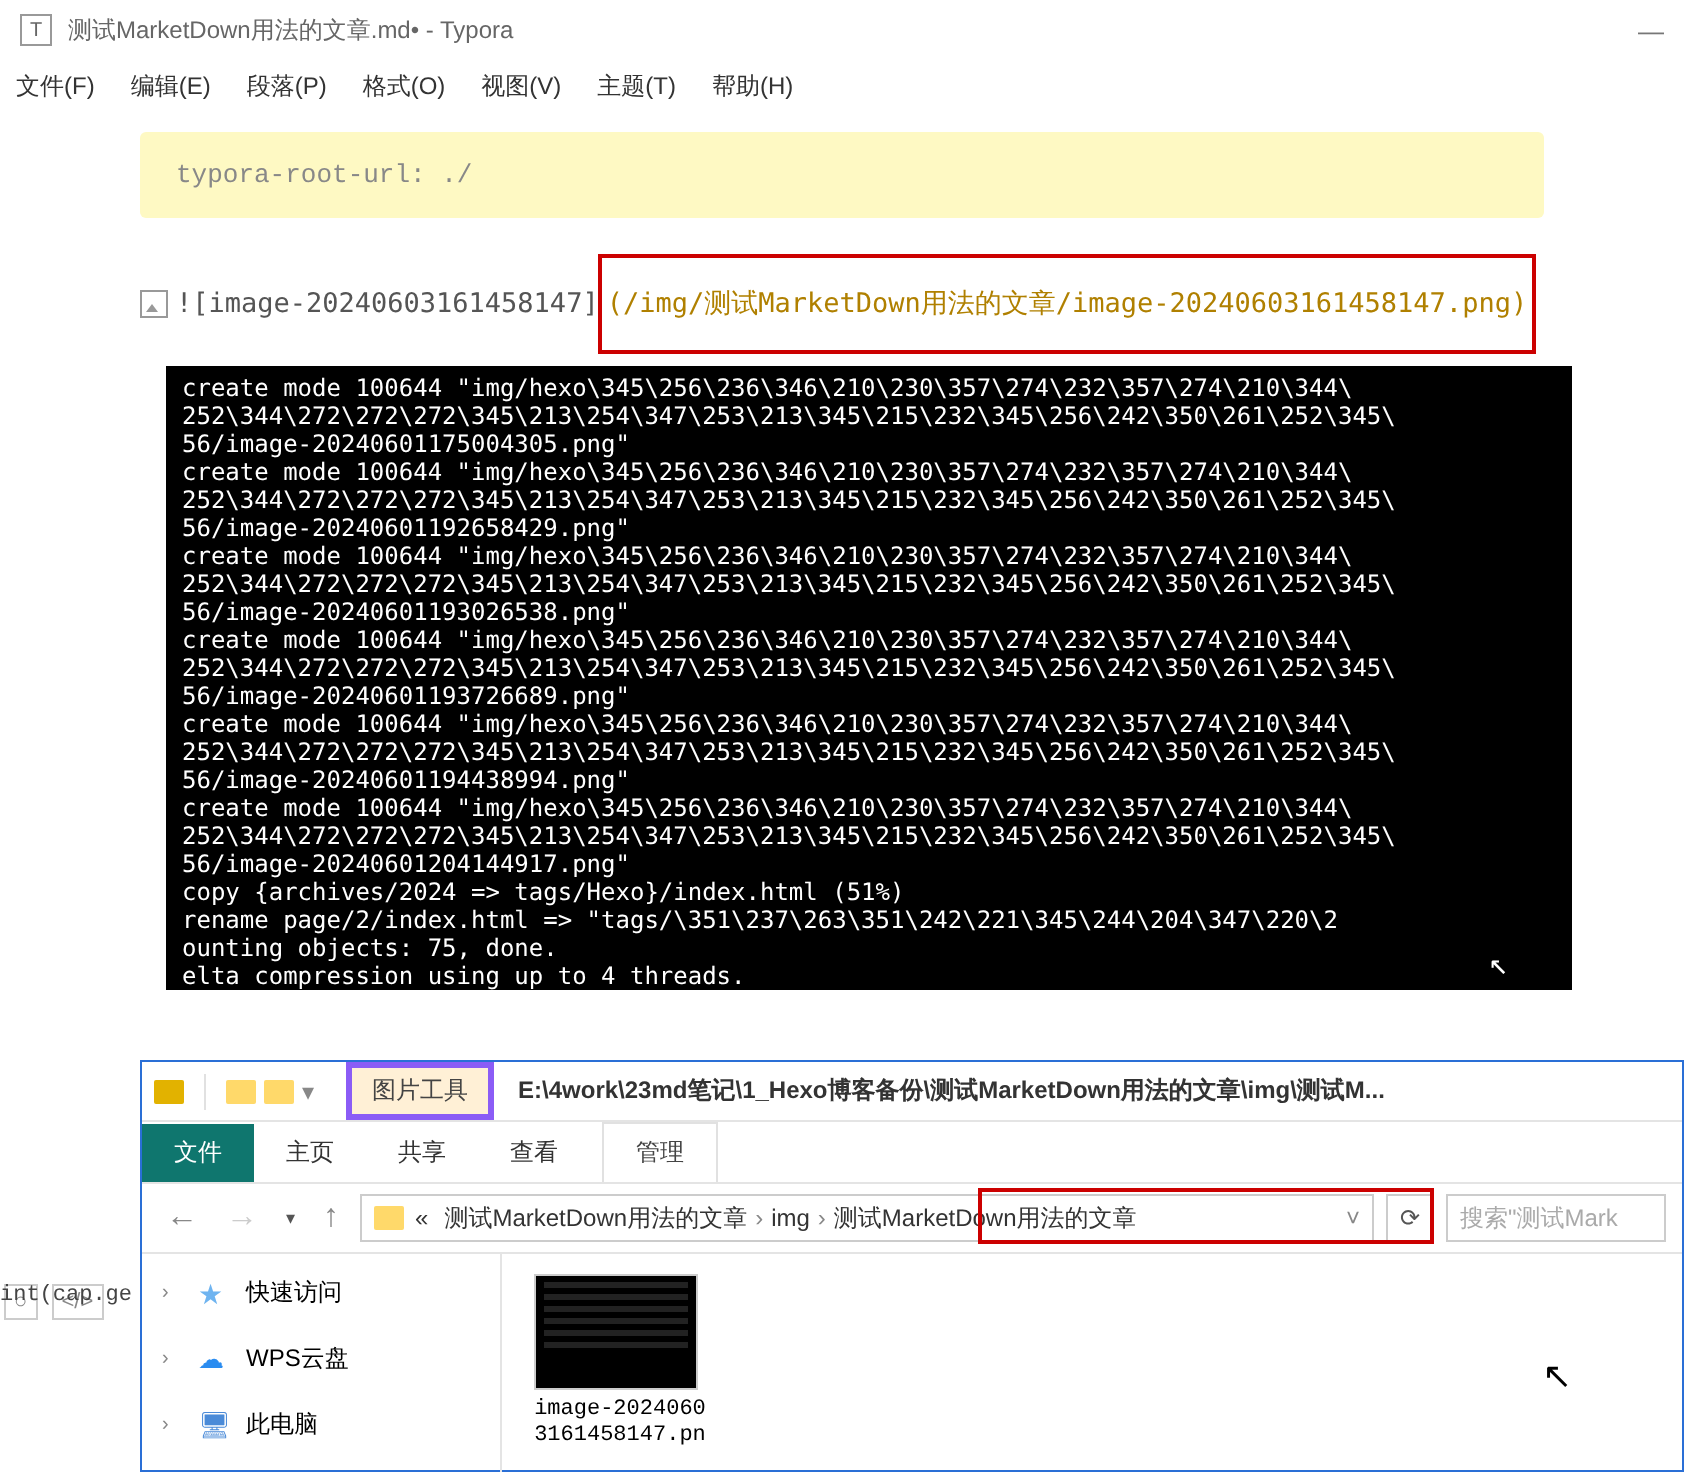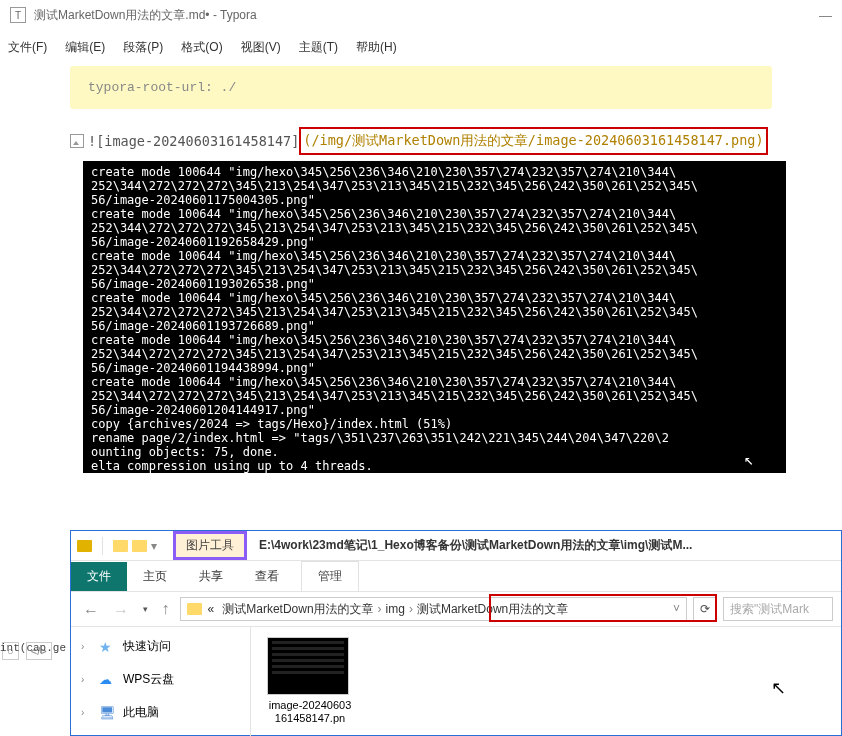--- a/index.html
+++ b/index.html
@@ -33,21 +33,21 @@
     .win-controls {
       margin-left: auto;
       display: flex;
       gap: 18px;
       color: #777;
       font-size: 13px;
     }
     .menubar {
       height: 26px;
       display: flex;
-      align-items: flex-end;
+      align-items: center;
       padding: 0 8px;
       font-size: 12px;
       color: #333;
     }
     .menubar .mi { margin-right: 18px; cursor: pointer; }
     .editor-area {
       padding: 10px 70px 0 70px;
     }
     .frontmatter {
       background: #fef9c3;
@@ -77,21 +77,21 @@
       position: absolute;
       left: 2px; top: 6px;
       width: 0; height: 0;
       border-left: 3px solid transparent;
       border-right: 3px solid transparent;
       border-bottom: 4px solid #999;
     }
     .img-line .alt { color: #555; }
     .img-line .path-box {
       border: 2px solid #c00;
-      padding: 3px 2px;
+      padding: 14px 2px;
       color: #b08000;
     }
     .terminal {
       margin-top: 6px;
       margin-left: 13px;
       background: #000;
       color: #fff;
       font-family: Consolas, monospace;
       font-size: 12px;
       line-height: 14px;
@@ -284,20 +284,21 @@
     }
     .thumb-img .tline {
       height: 3px;
       background: #222;
       margin: 3px 4px;
     }
     .thumb-label {
       font-size: 11px;
       word-break: break-all;
       line-height: 13px;
+      font-family: Liberation Mono, monospace;
     }
     .left-gutter {
       position: absolute;
       left: 0;
       top: 640px;
       width: 65px;
       font-size: 11px;
       color: #888;
     }
     .left-gutter .sym {

